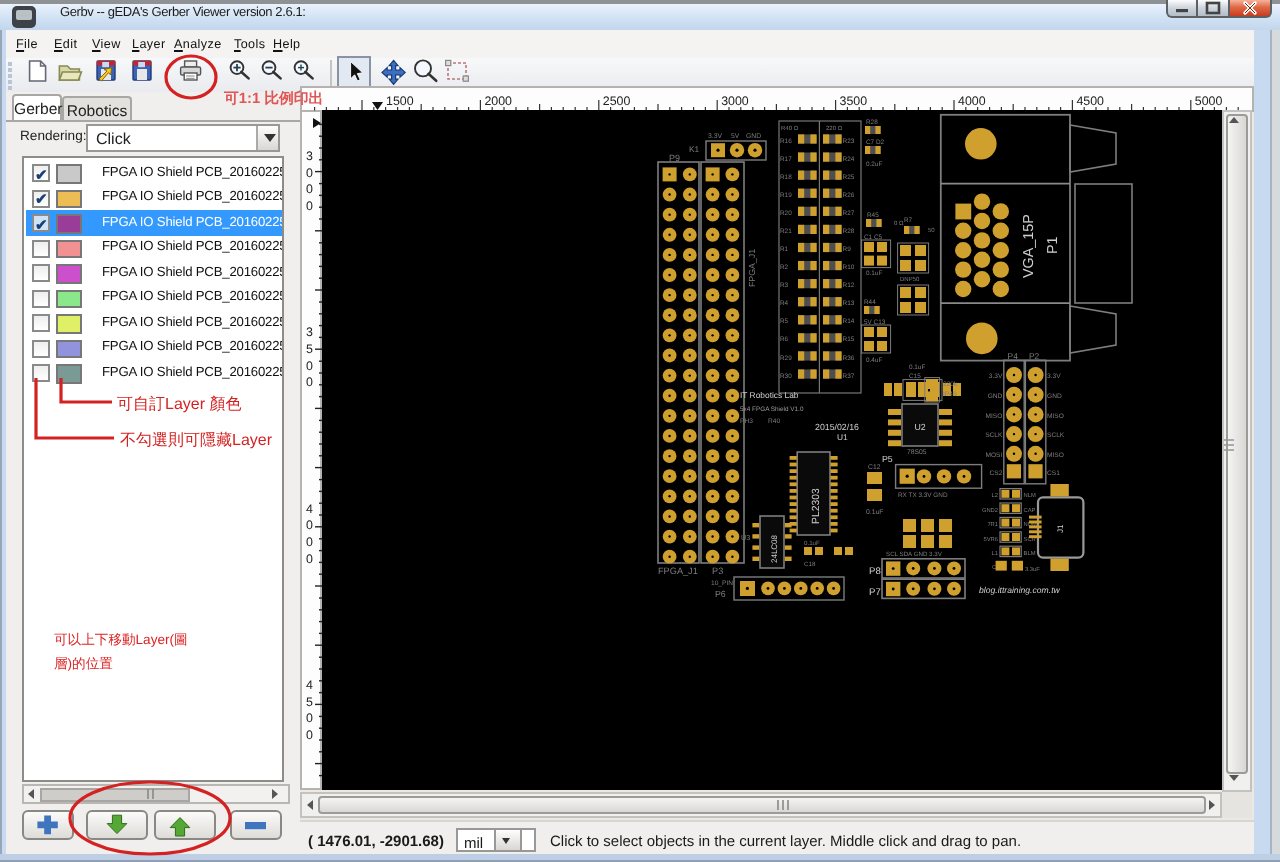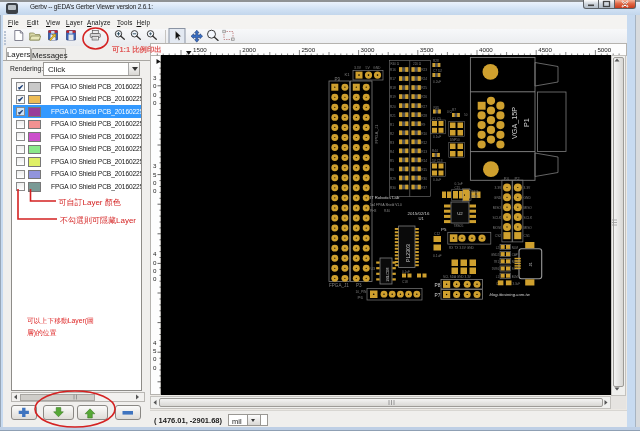--- a/index.html
+++ b/index.html
@@ -133,22 +133,22 @@
 <rect x="169" y="28.5" width="16" height="16.5" fill="#e3e9f2" stroke="#8a93a3" stroke-width="1"></rect>
 <path d="M175.3,30.8 l0,8.6 l2,-2 l1.45,3.1 l1.35,-0.7 l-1.45,-3 l2.7,-0.4 z" fill="#111" stroke="#fff" stroke-width="0.45"></path>
 <path d="M196.8,30.200000000000003 l2.2,2.6 h-1.2 v2.2 h2.2 v-1.2 l2.6,2.4 l-2.6,2.4 v-1.2 h-2.2 v2.2 h1.2 l-2.2,2.6 l-2.2,-2.6 h1.2 v-2.2 h-2.2 v1.2 l-2.6,-2.4 l2.6,-2.4 v1.2 h2.2 v-2.2 h-1.2 z" fill="#3a6fc4" stroke="#1d3a74" stroke-width="0.6"></path>
 <circle cx="211.5" cy="34.2" r="4.0" fill="#f4f8ff" fill-opacity="0.9" stroke="#333" stroke-width="0.95"></circle>
     <line x1="214.22" y1="36.92" x2="218.1" y2="40.400000000000006" stroke="#333" stroke-width="1.3" stroke-linecap="round"></line>
 <rect x="224" y="31.5" width="9" height="8" fill="none" stroke="#b77" stroke-width="0.8" stroke-dasharray="1.5,1"></rect>
 <rect x="222.8" y="30.2" width="2.6" height="2.6" fill="#ddd" stroke="#888" stroke-width="0.6"></rect>
 <rect x="231.6" y="38" width="2.6" height="2.6" fill="#ddd" stroke="#888" stroke-width="0.6"></rect>
 </svg>
 <div class="abs" id="panel"></div>
-<div class="abs tab" id="tab1">Layers</div>
-<div class="abs tab" id="tab2">Messages</div>
+<div class="abs tab" id="tab1">Gerber</div>
+<div class="abs tab" id="tab2">Robotics</div>
 <div class="abs" style="left:3px;top:59.5px;width:147px;height:1px;background:#a9a7a3;"></div>
 <div class="abs" id="rendlabel">Rendering:</div>
 <div class="abs" id="rendbox">Click</div>
 <div class="abs" id="rendarrow"></div>
 <div class="abs" id="layerlist">
 <div class="lrow" style="top:1.0px;">
       <span class="cb" style="">
         <span class="check">✔</span>
       </span>
       <span class="sw" style="background:#c9c9c9;"></span>
@@ -987,20 +987,21 @@
 <svg class="abs" style="left:11px;top:392px;" width="131" height="10" viewBox="0 0 131 10">
  <path d="M3,5 l3,-2.5 l0,5 z" fill="#555"></path>
  <path d="M128,5 l-3,-2.5 l0,5 z" fill="#555"></path>
  <line x1="63" y1="2.5" x2="63" y2="7.5" stroke="#888" stroke-width="0.8"></line>
  <line x1="65.5" y1="2.5" x2="65.5" y2="7.5" stroke="#888" stroke-width="0.8"></line>
 </svg>
 <div class="abs" id="statusbar">
  <span id="coords">( 1476.01, -2901.68)</span>
  <span id="milbox">mil</span>
  <span id="milarr"></span>
+ <span id="hint">Click to select objects in the current layer. Middle click and drag to pan.</span>
 </div>
 <div class="abs" id="lborder"></div>
 <div class="abs" id="rborder"></div>
 <div class="abs" id="rborder2"></div>
 <div class="abs" id="bborder"></div>
 <svg class="abs" id="annot" style="left:0;top:0;" width="640" height="431" viewBox="0 0 640 431">
 <ellipse cx="95.5" cy="38.5" rx="12.5" ry="10.5" fill="none" stroke="#d42222" stroke-width="1.6"></ellipse>
 <text x="112" y="51.5" font-size="7.4" fill="#e05555" font-family="Liberation Sans" font-weight="bold">可1:1 比例印出</text>
 <path d="M30.5,189 V201 H56" fill="none" stroke="#d42222" stroke-width="1.6"></path>
 <path d="M18,189 V219 H57" fill="none" stroke="#d42222" stroke-width="1.6"></path>

